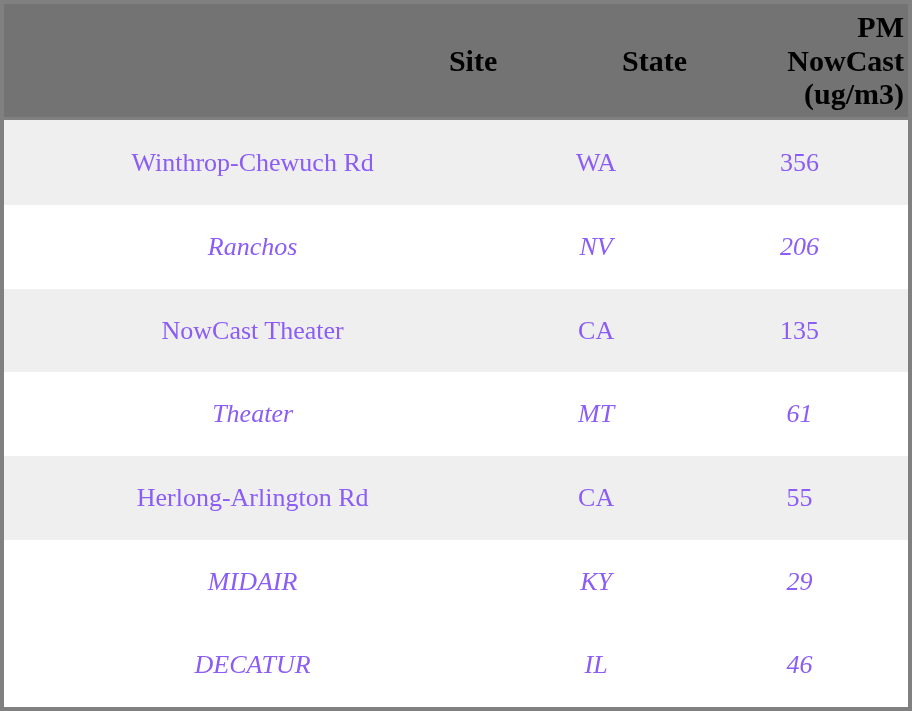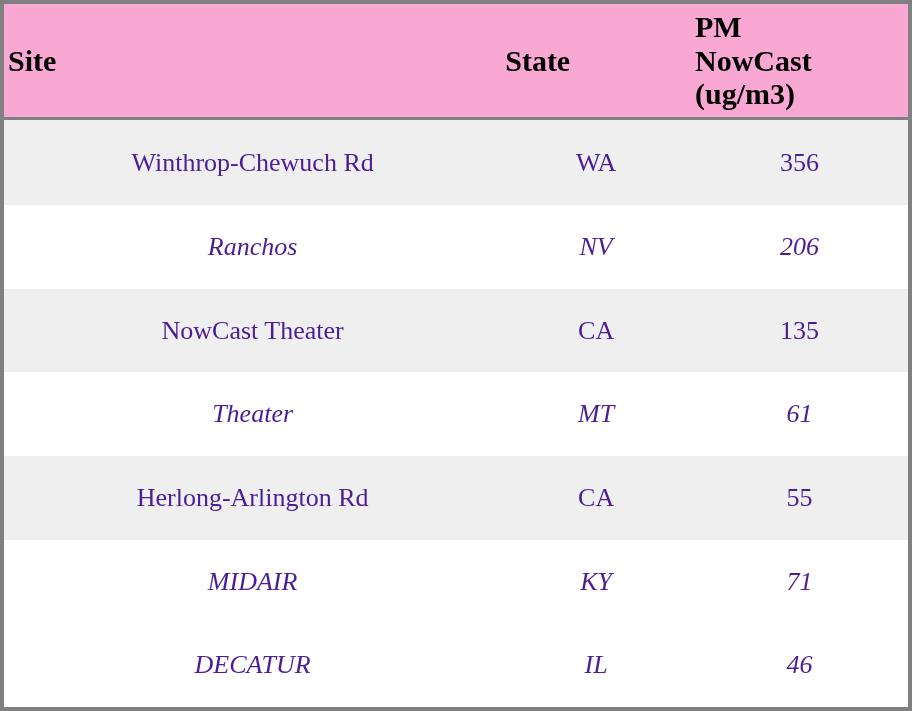--- a/index.html
+++ b/index.html
@@ -20,38 +20,38 @@
     border: 4px solid #808080;
     background: #ffffff;
   }
   table {
     border-collapse: collapse;
     width: 100%;
     height: 100%;
     table-layout: fixed;
   }
   thead th {
-    background: #f9a8d4;
+    background: #737373;
     font-family: "Liberation Serif", serif;
     font-weight: bold;
     font-size: 30px;
     color: #000000;
-    text-align: left;
+    text-align: right;
     vertical-align: middle;
     padding: 6px 4px;
     border-bottom: 3px solid #808080;
     line-height: 1.12;
   }
   col.col-site { width: 55%; }
   col.col-state { width: 21%; }
   col.col-value { width: 24%; }
   tbody td {
     font-family: "Liberation Serif", serif;
     font-size: 26px;
-    color: #4c1d95;
+    color: #8b5cf6;
     text-align: center;
     vertical-align: middle;
     padding: 4px 6px;
     border: none;
     line-height: 1.15;
   }
   tbody tr.odd-row td {
     background: #efefef;
   }
   tbody tr.even-row td {
@@ -106,21 +106,21 @@
         <td>61</td>
       </tr>
       <tr class="odd-row">
         <td>Herlong-Arlington Rd</td>
         <td>CA</td>
         <td>55</td>
       </tr>
       <tr class="even-row">
         <td>MIDAIR</td>
         <td>KY</td>
-        <td>71</td>
+        <td>29</td>
       </tr>
       <tr class="even-row">
         <td>DECATUR</td>
         <td>IL</td>
         <td>46</td>
       </tr>
     </tbody>
   </table>
 </div>
 

